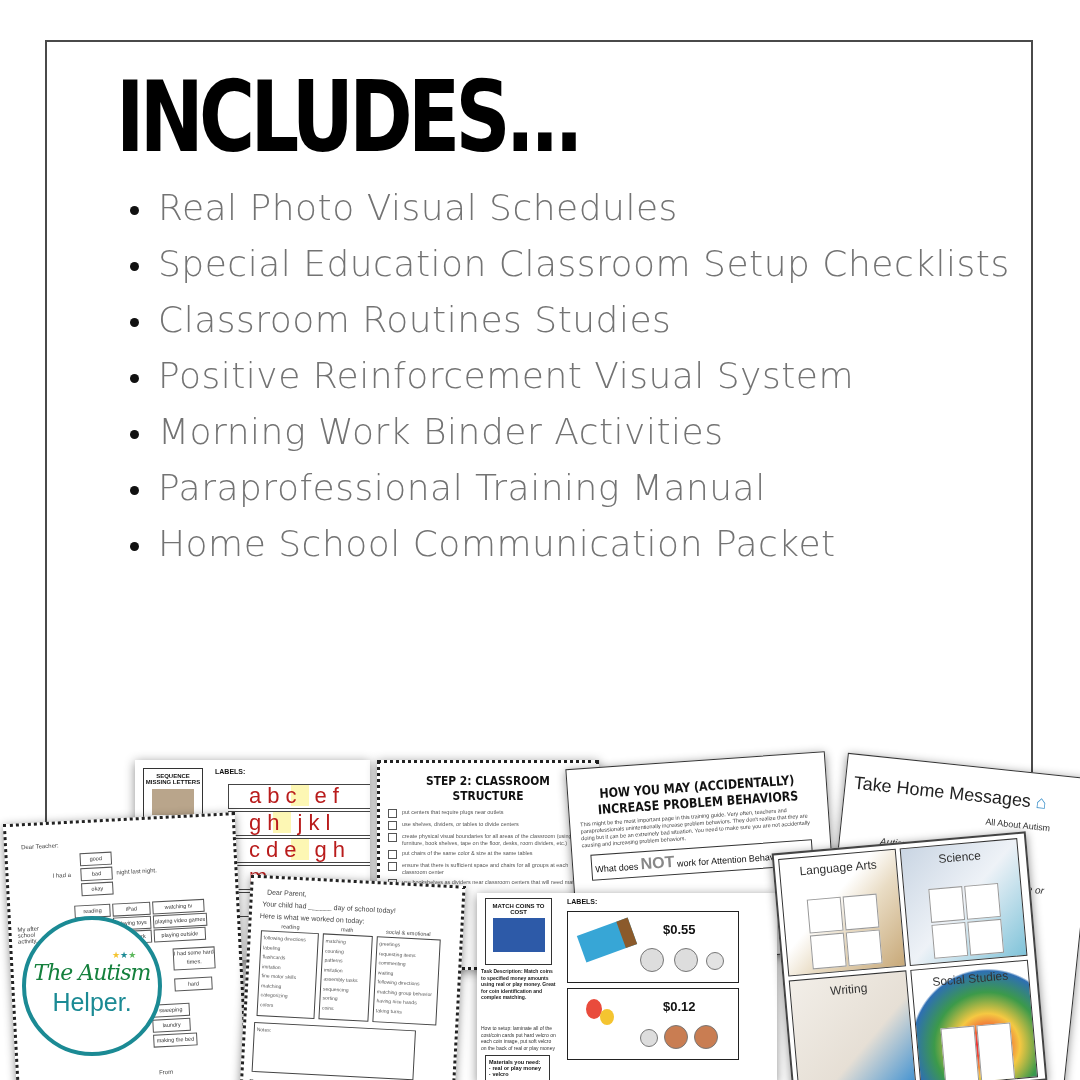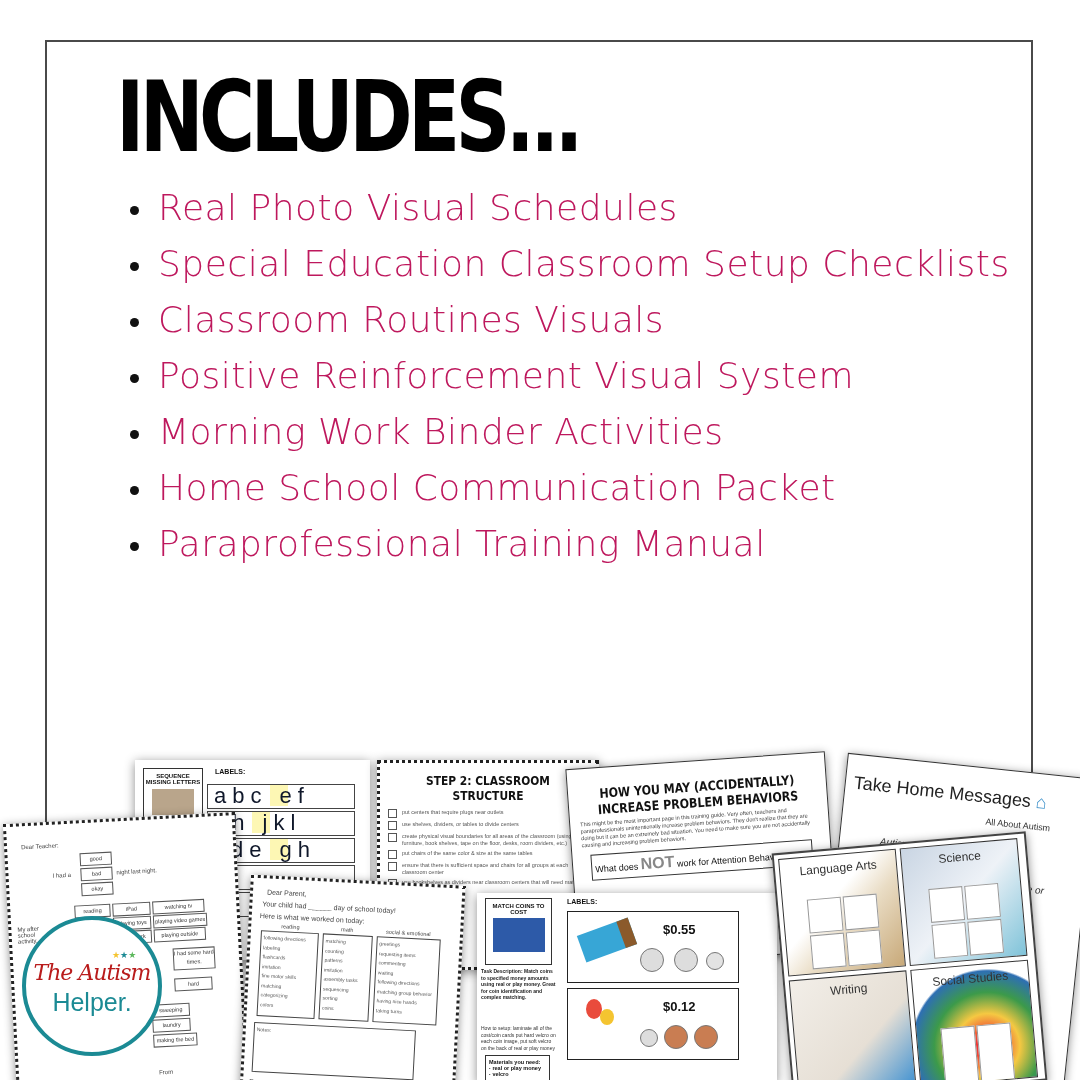--- a/index.html
+++ b/index.html
@@ -1,29 +1,29 @@
 <!DOCTYPE html>
 <html><head>
 <meta charset="utf-8">
 <style>
   html, body { margin:0; padding:0; }
   body { width:1080px; height:1080px; background:#ffffff; position:relative; overflow:hidden; font-family:"Liberation Sans", sans-serif; color:#111; }
   .frame { position:absolute; left:45px; top:40px; width:988px; height:1060px; border:2px solid #4a4a4a; box-sizing:border-box; }
   .title { position:absolute; left:116px; top:62px; font-family:"DejaVu Sans", sans-serif; font-weight:bold; font-size:98px; letter-spacing:-6px; transform:scaleX(0.78); transform-origin:left top; line-height:110px; color:#000; }
   .list { position:absolute; left:128px; top:180px; margin:0; padding:0; list-style:none; }
-  .list li { position:relative; font-family:"DejaVu Sans", sans-serif; font-weight:200; font-size:36px; line-height:56px; height:56px; padding-left:30px; color:#be185d; letter-spacing:0.5px; white-space:nowrap; }
+  .list li { position:relative; font-family:"DejaVu Sans", sans-serif; font-weight:200; font-size:36px; line-height:56px; height:56px; padding-left:30px; color:#737373; letter-spacing:0.5px; white-space:nowrap; }
   .list li::before { content:""; position:absolute; left:2px; top:26px; width:9px; height:9px; background:#111; border-radius:50%; }
   .doc { position:absolute; background:#fff; box-shadow:0 2px 10px rgba(0,0,0,0.45); overflow:hidden; box-sizing:border-box; }
   .dotted { border:3px dotted #222; }
   
   .seq { left:135px; top:760px; width:235px; height:200px; }
   .seq .card { position:absolute; left:8px; top:8px; width:58px; height:150px; border:1px solid #333; text-align:center; font-size:6px; font-weight:bold; padding-top:4px; }
   .seq .card .photo { width:42px; height:26px; margin:4px auto; background:#b9a58b; }
   .seq .lbl { position:absolute; left:80px; top:8px; font-size:7px; font-weight:bold; }
-  .seq .row { position:absolute; left:72px; width:140px; height:23px; border:1.5px solid #444; font-size:22px; line-height:22px; color:#0f172a; letter-spacing:6px; padding-left:6px; }
+  .seq .row { position:absolute; left:93px; width:140px; height:23px; border:1.5px solid #444; font-size:22px; line-height:22px; color:#b91c1c; letter-spacing:6px; padding-left:20px; }
   .seq .hl { position:absolute; width:18px; height:21px; background:#fdf7b4; top:0; }
   
   .step2 { left:377px; top:760px; width:222px; height:210px; }
   .step2 h3 { margin:10px 0 6px 0; text-align:center; font-size:13px; font-family:"DejaVu Sans", sans-serif; font-weight:bold; transform:scaleX(0.82); }
   .step2 .chk { display:flex; gap:5px; margin:3px 8px; font-size:5.5px; color:#555; line-height:7px; }
   .step2 .box { flex:0 0 7px; height:7px; border:1px solid #555; }
   
   .behav { left:572px; top:760px; width:260px; height:200px; transform:rotate(-4deg); border:1px solid #333; }
   .behav h3 { margin:18px 0 2px 0; text-align:center; font-size:13px; line-height:16px; font-family:"DejaVu Sans", sans-serif; font-weight:bold; transform:scaleX(0.85); }
   .behav p { margin:2px 10px; font-size:5.5px; line-height:7px; color:#444; }
@@ -54,39 +54,39 @@
   .coins .price { position:absolute; left:95px; top:10px; font-size:13px; font-weight:bold; }
   .coin { position:absolute; border-radius:50%; border:1px solid #777; }
   
   .subjects { left:782px; top:842px; width:255px; height:250px; transform:rotate(-5deg); border:2px solid #444; }
   .subj { position:absolute; width:118px; height:118px; border:1.5px solid #333; box-sizing:border-box; overflow:hidden; }
   .subj .nm { position:absolute; top:6px; width:100%; text-align:center; font-size:12px; color:#333; z-index:2; }
   .subj .grid { position:absolute; left:24px; top:42px; width:70px; height:70px; display:grid; grid-template-columns:1fr 1fr; gap:2px; z-index:2; }
   .subj .grid div { background:#fff; border:1px solid #999; }
   
   .logo { position:absolute; left:22px; top:916px; width:140px; height:140px; border-radius:50%; background:#fff; border:4px solid #1b8a94; box-sizing:border-box; text-align:center; }
-  .logo .l1 { position:absolute; top:40px; left:0; width:100%; font-family:"DejaVu Serif", serif; font-size:22px; color:#b91c1c; font-style:italic; letter-spacing:-1px; }
+  .logo .l1 { position:absolute; top:40px; left:0; width:100%; font-family:"DejaVu Serif", serif; font-size:22px; color:#15803d; font-style:italic; letter-spacing:-1px; }
   .logo .l2 { position:absolute; top:68px; left:0; width:100%; font-size:25px; color:#1b8a94; }
   .logo .stars { position:absolute; top:30px; left:86px; font-size:9px; }
 </style>
 </head>
 <body>
 
 <div class="frame"></div>
 
 <div class="title">INCLUDES...</div>
 
 <ul class="list">
   <li>Real Photo Visual Schedules</li>
   <li>Special Education Classroom Setup Checklists</li>
-  <li>Classroom Routines Visuals</li>
+  <li>Classroom Routines Studies</li>
   <li>Positive Reinforcement Visual System</li>
   <li>Morning Work Binder Activities</li>
+  <li>Paraprofessional Training Manual</li>
   <li>Home School Communication Packet</li>
-  <li>Paraprofessional Training Manual</li>
 </ul>
 
 <div class="doc seq">
   <div class="card">
     <div>SEQUENCE MISSING LETTERS</div>
     <div class="photo"></div>
   </div>
   <div class="lbl">LABELS:</div>
   <div class="row" style="top:24px"><span class="hl" style="left:62px"></span><span style="position:relative">abc  ef</span></div>
   <div class="row" style="top:51px"><span class="hl" style="left:44px"></span><span style="position:relative">gh  jkl</span></div>

